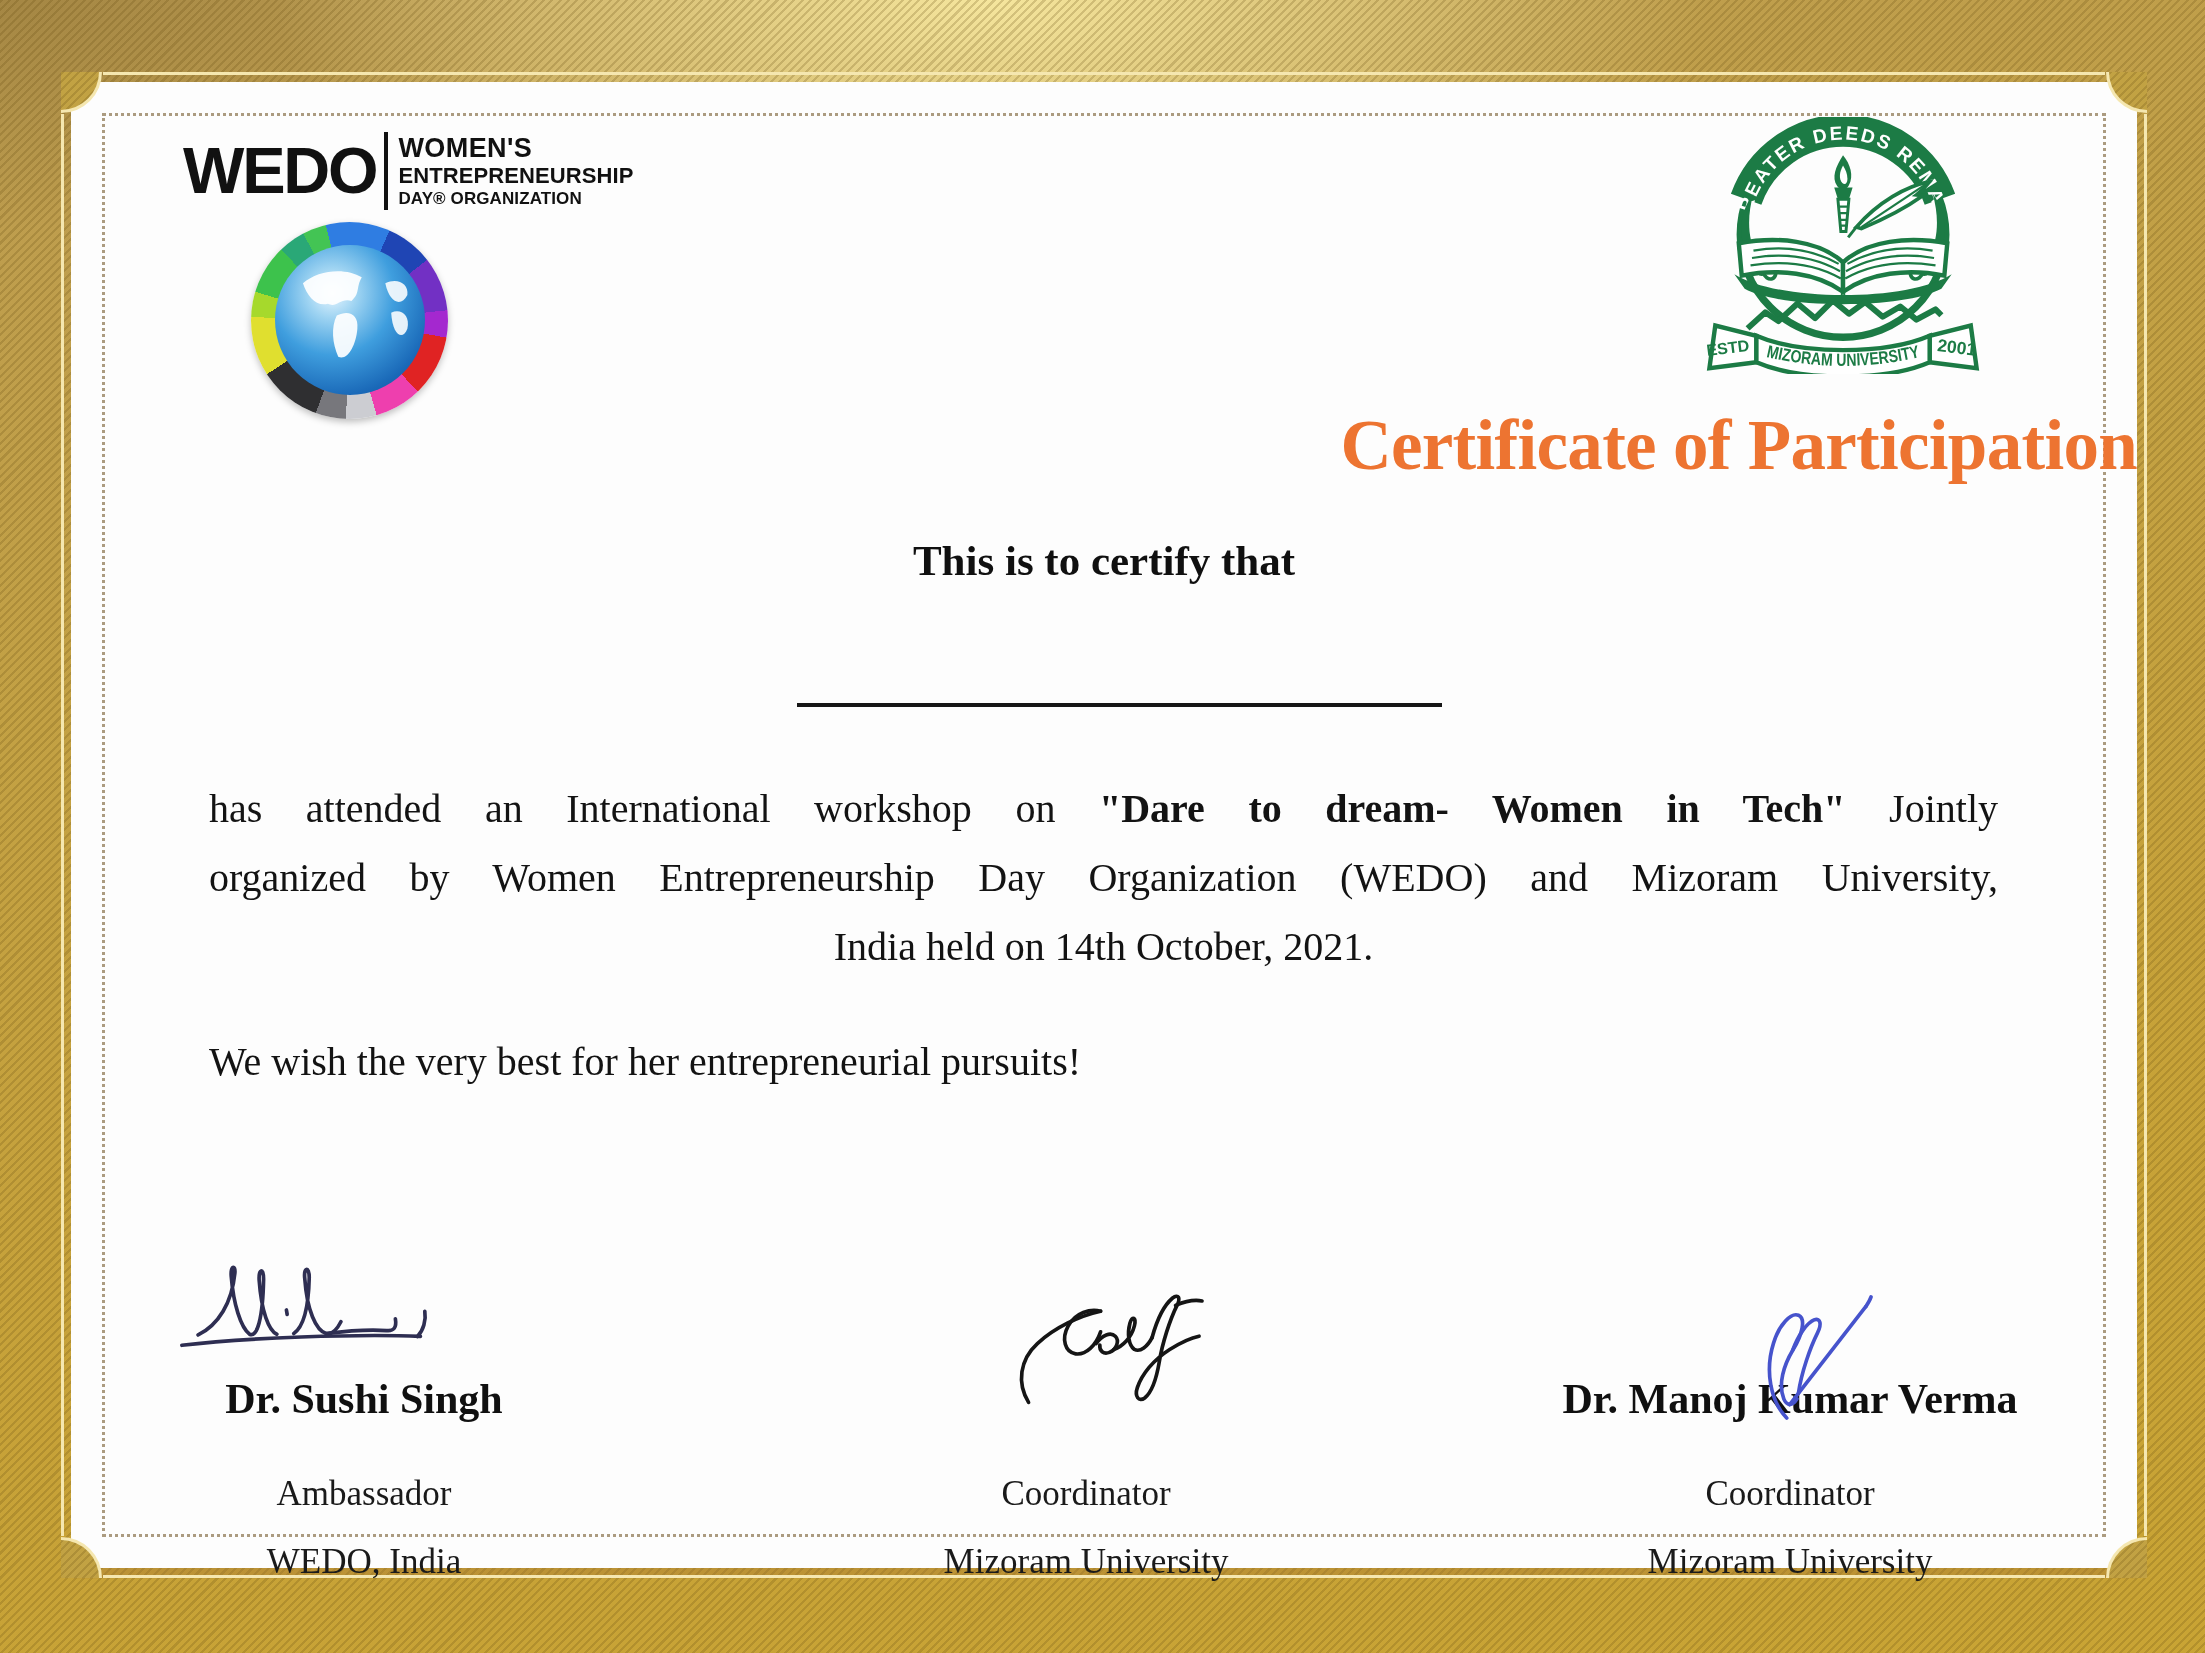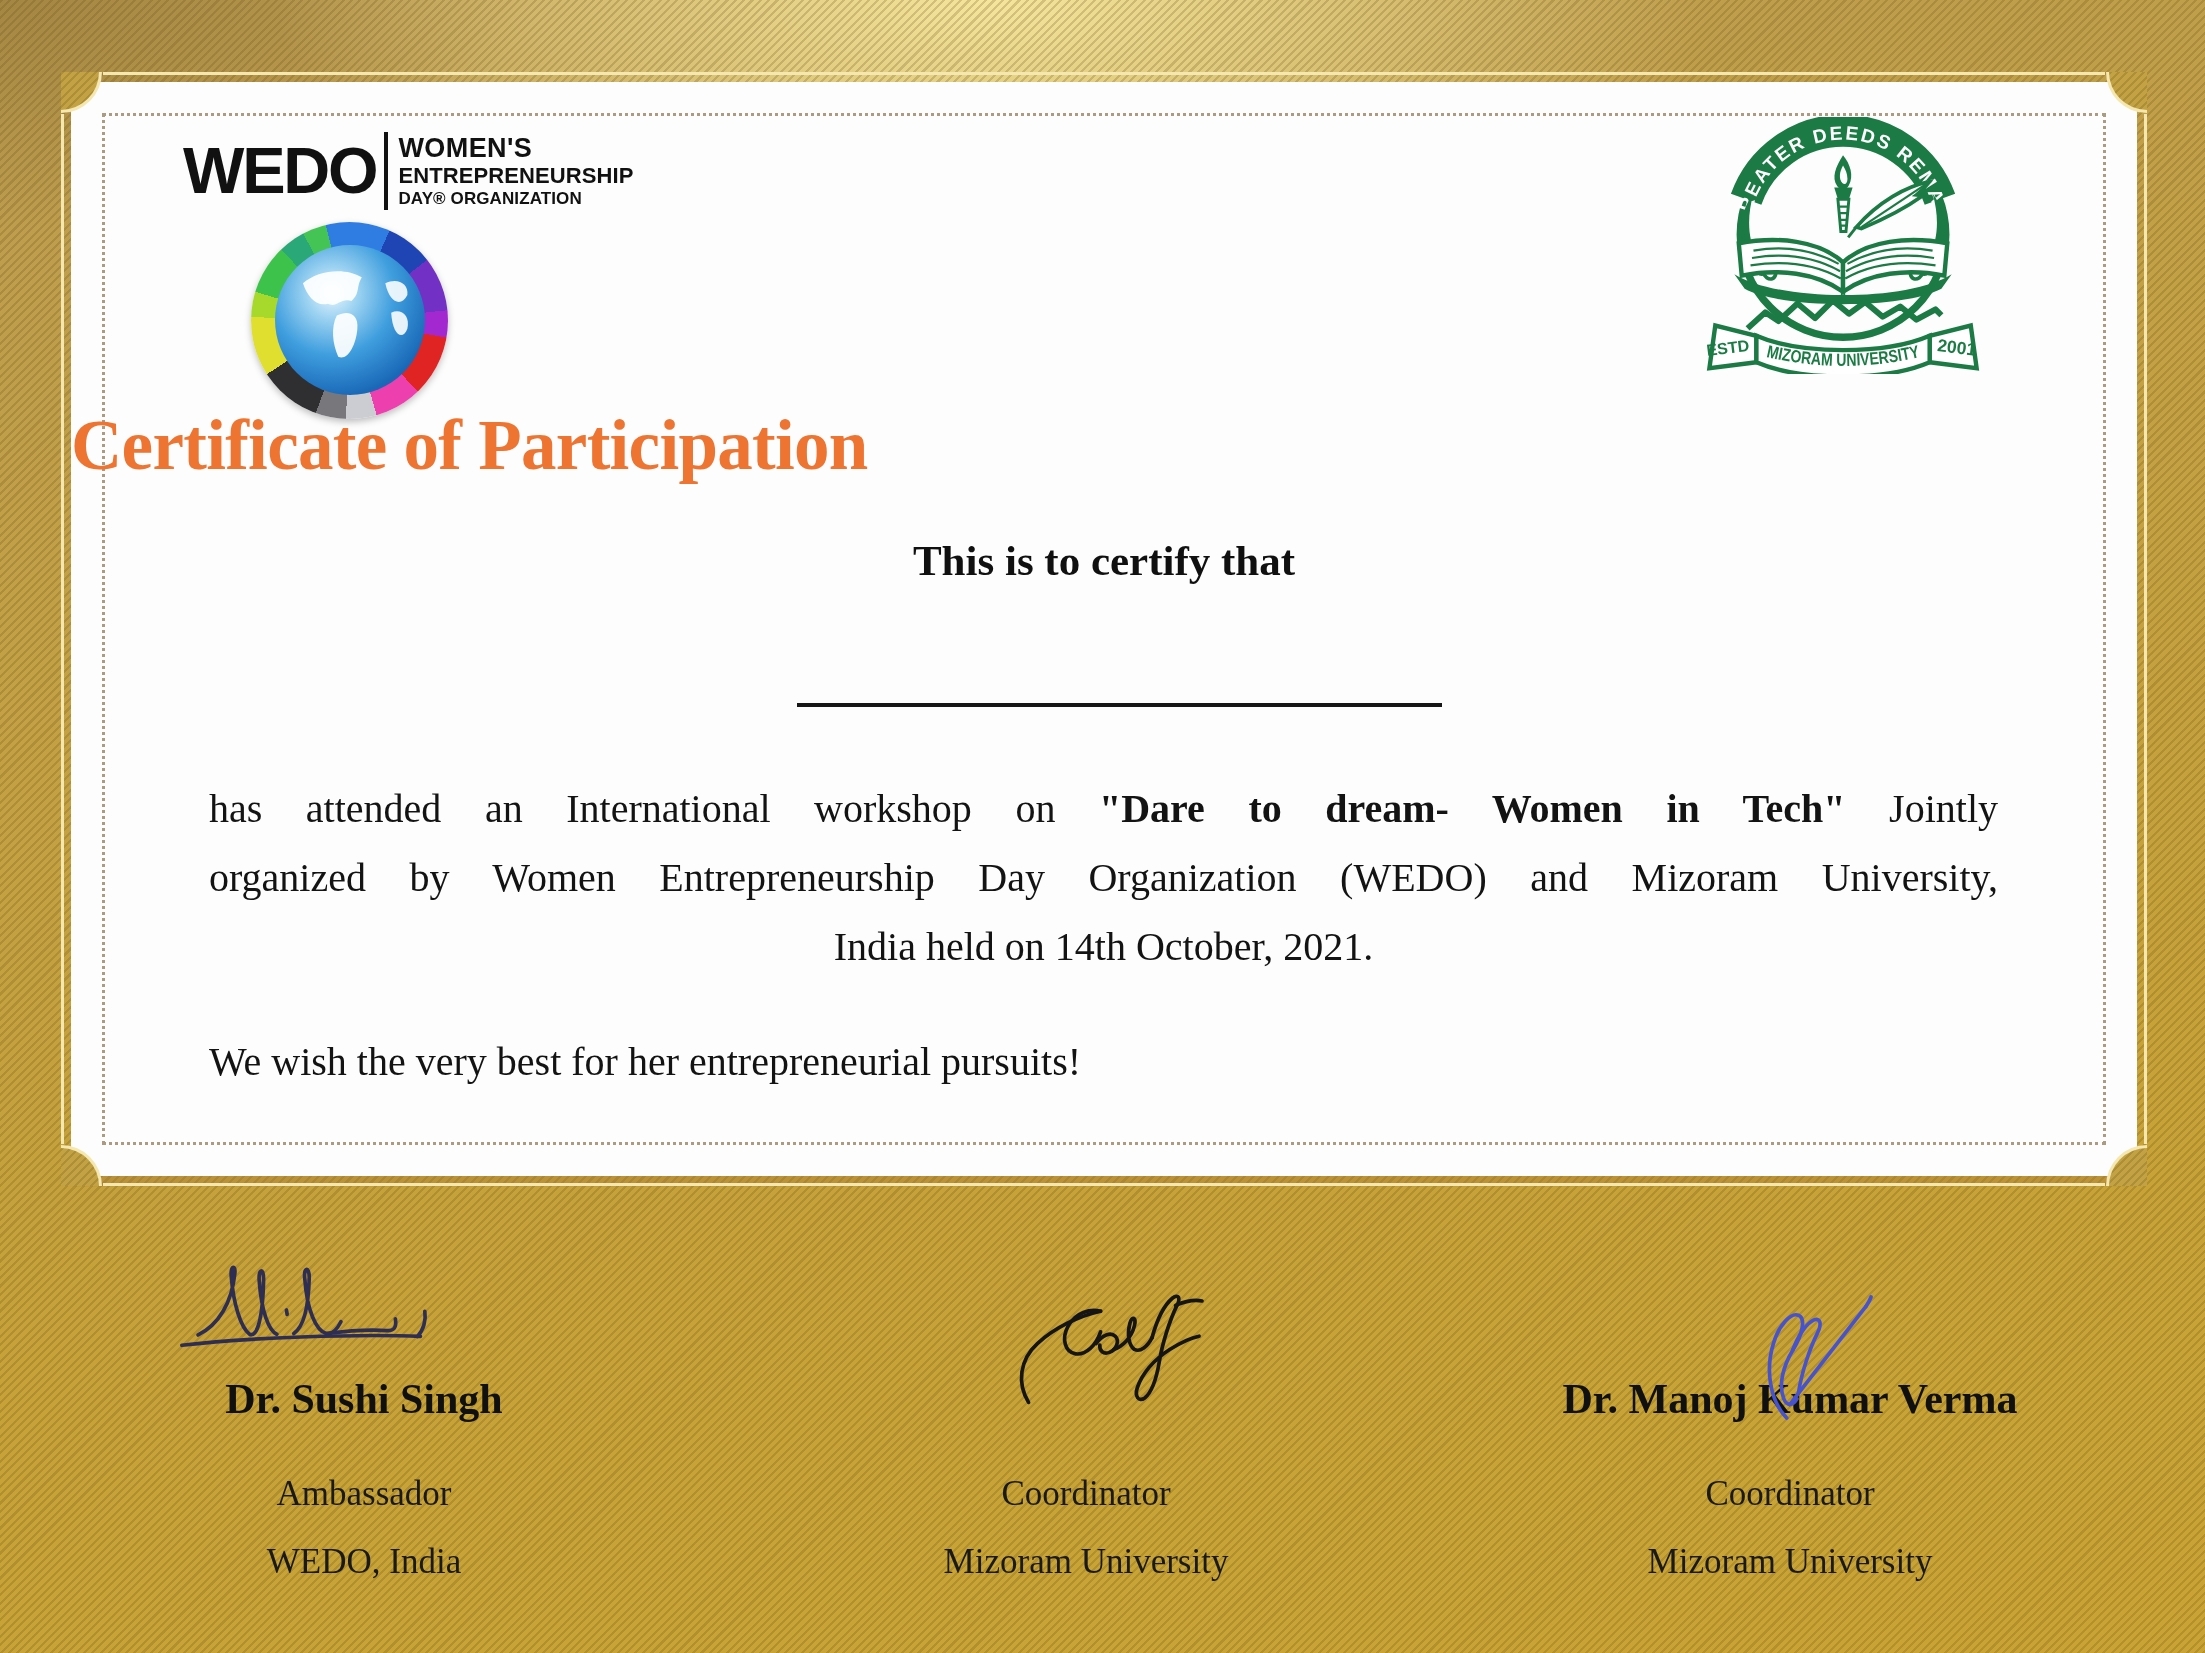--- a/index.html
+++ b/index.html
@@ -6,21 +6,21 @@
   .stage{
     position:relative;width:2205px;height:1654px;overflow:hidden;
     font-family:"Liberation Serif",serif;
     background:
       repeating-linear-gradient(135deg, rgba(100,75,15,0.22) 0 2.2px, rgba(255,255,255,0) 2.2px 5.9px),
       radial-gradient(1103px 441px at 45% 0%, rgba(250,236,164,0.92), rgba(250,236,164,0) 65%),
       radial-gradient(882px 382px at 0% 0%, rgba(110,85,35,0.30), rgba(110,85,35,0) 60%),
       linear-gradient(170deg,#bc9c52 0%, #c3a144 35%, #c7a238 70%, #c9a434 100%);
   }
   .paper{
-    position:absolute;left:71px;top:82px;width:2066px;height:1094px;
+    position:absolute;left:71px;top:82px;width:2066px;height:1486px;
     background:#fdfdfd;
     box-shadow:0 11.8px 0 -1.5px rgba(168,120,52,0.38);
   }
   
   .pin{position:absolute;background:#f5e7b0;}
   .pin.top{left:32px;right:32px;top:-10.3px;height:3.7px;}
   .pin.bottom{left:32px;right:32px;bottom:-10.3px;height:3.7px;}
   .pin.left{top:32px;bottom:32px;left:-10.3px;width:3.7px;}
   .pin.right{top:32px;bottom:32px;right:-10.3px;width:3.7px;}
   
@@ -60,21 +60,21 @@
     background:radial-gradient(circle at 38% 32%, #e8f6ff 0%, #9fd4f2 18%, #3f9ede 45%, #1a69b8 75%, #0d4a90 100%);
     overflow:hidden;
   }
   .globe-inner svg{position:absolute;left:0;top:0;}
 
   
   .seal{position:absolute;left:1612px;top:35px;width:323px;height:257px;}
 
   
   .title{
-    position:absolute;left:0;top:323px;width:100%;text-align:left;
+    position:absolute;left:0;top:323px;width:100%;text-align:right;
     font-size:71px;font-weight:bold;color:#ED7431;letter-spacing:-0.7px;
   }
   .subtitle{
     position:absolute;left:0;top:454px;width:100%;text-align:center;
     font-size:43px;font-weight:bold;color:#101010;
   }
   .name-line{position:absolute;left:726px;top:621px;width:645px;height:4.4px;background:#161616;}
 
   
   .bodytext{position:absolute;left:138px;width:1789px;color:#131313;font-size:40px;}

